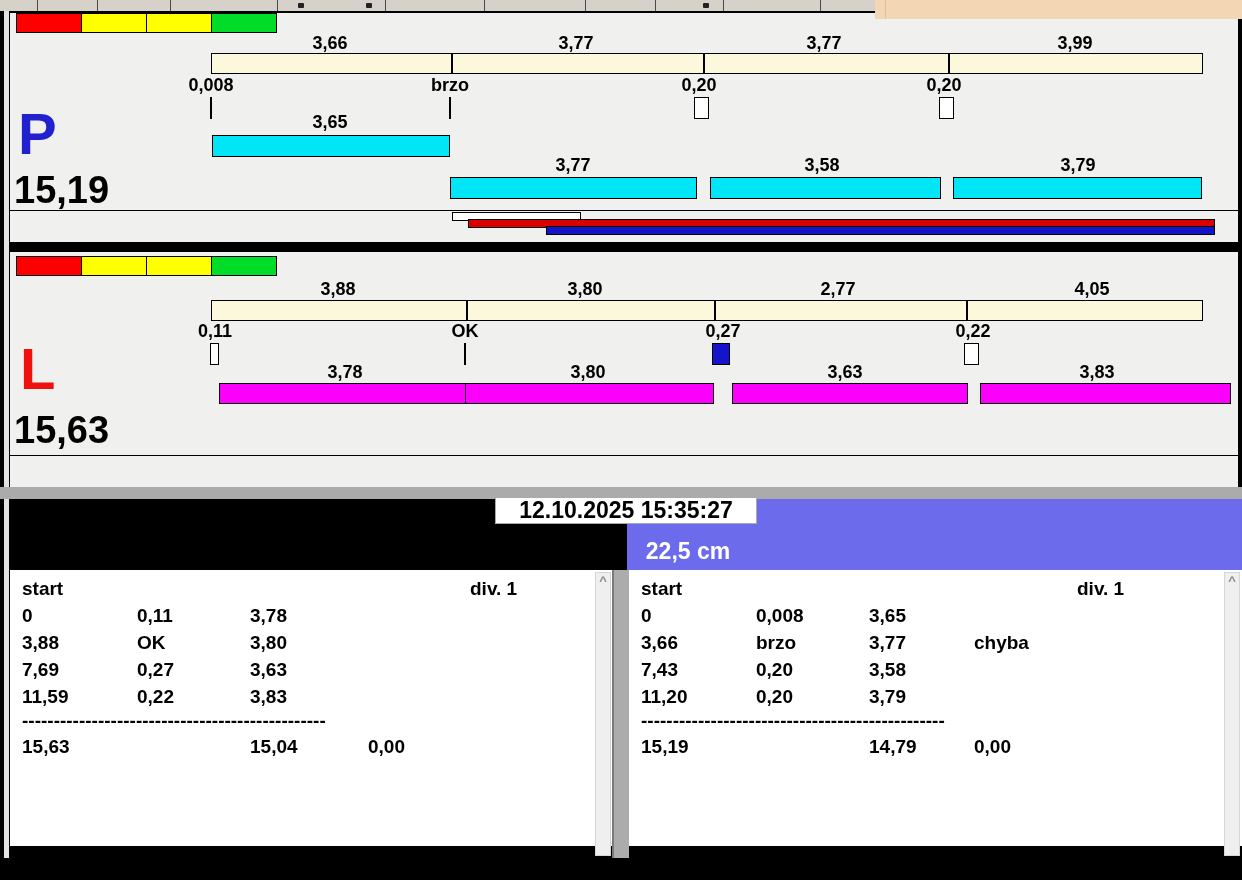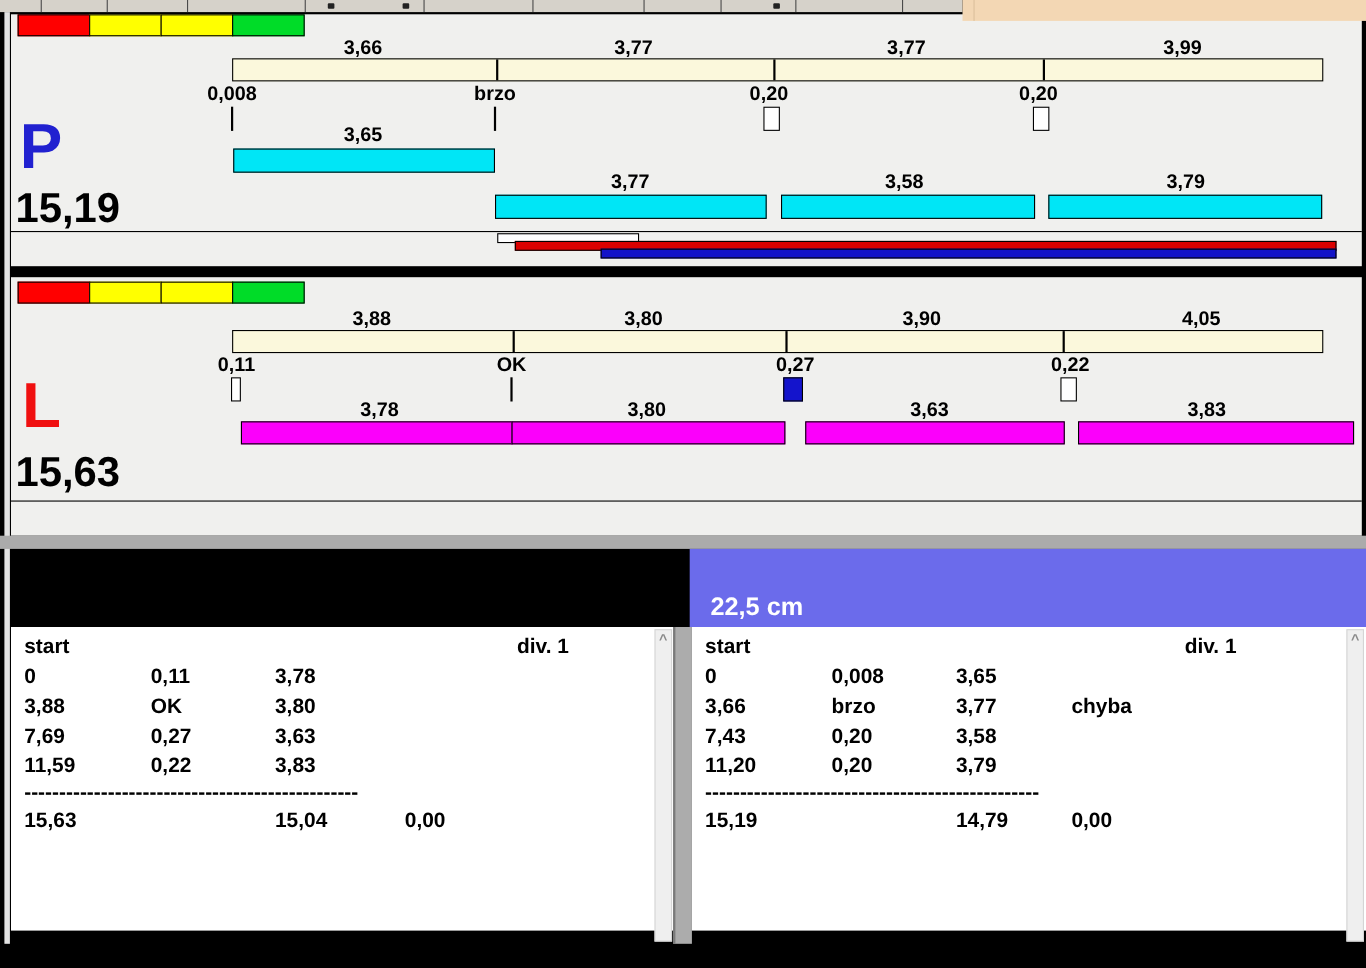--- a/index.html
+++ b/index.html
@@ -117,21 +117,21 @@
   </section>
 
   <section class="lane" style="top:252px;height:235px;">
     <div class="light" style="left: 6px; top: 4px; background: rgb(255, 0, 0);"></div>
     <div class="light" style="left: 71px; top: 4px; background: rgb(255, 255, 0);"></div>
     <div class="light" style="left: 136px; top: 4px; background: rgb(255, 255, 0);"></div>
     <div class="light" style="left: 201px; top: 4px; background: rgb(0, 220, 40);"></div>
 
     <span class="num" style="left:283px;top:28px">3,88</span>
     <span class="num" style="left:530px;top:28px">3,80</span>
-    <span class="num" style="left:783px;top:28px">3,90</span>
+    <span class="num" style="left:783px;top:28px">2,77</span>
     <span class="num" style="left:1037px;top:28px">4,05</span>
 
     <div class="legbar" style="left: 201px; top: 48px; width: 992px; background: rgb(251, 248, 220);">
       <div class="legsep" style="left:254px"></div>
       <div class="legsep" style="left:502px"></div>
       <div class="legsep" style="left:754px"></div>
     </div>
 
     <span class="num" style="left:160px;top:70px">0,11</span>
     <span class="num" style="left:410px;top:70px">OK</span>
@@ -159,20 +159,21 @@
     <div class="hline" style="top:203px"></div>
   </section>
 
   <div class="grayband"></div>
 
 
   <header class="hdr" style="left: 627px; width: 615px; background: rgb(107, 107, 235);">
     <div class="jump" style="left:6px;top:38px;width:110px">22,5 cm</div>
   </header>
 
+  <div class="clockbox">12.10.2025 15:35:27</div>
 
   <div class="tablewrap" style="left:10px;width:602px;">
     <span class="cell" style="left:12px;top:8px">start</span>
     <span class="cell" style="left:460px;top:8px">div. 1</span>
 
     <span class="cell" style="left:12px;top:35px">0</span>
     <span class="cell" style="left:127px;top:35px">0,11</span>
     <span class="cell" style="left:240px;top:35px">3,78</span>
     <span class="cell" style="left:358px;top:35px"></span>
 

